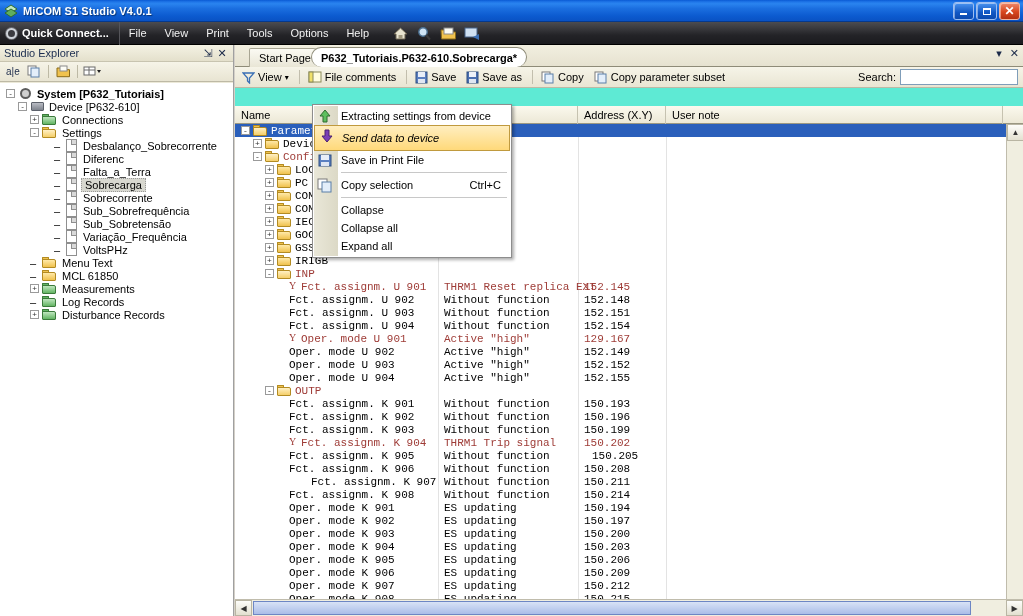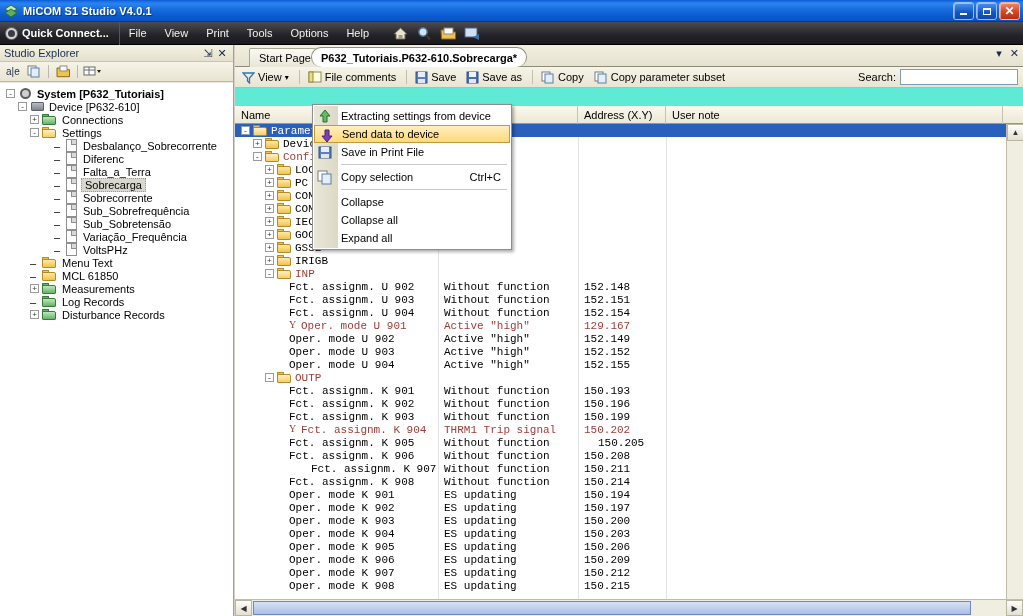--- a/index.html
+++ b/index.html
@@ -216,22 +216,23 @@
   .ctxmenu .gutter {
     position: absolute; left: 1px; top: 1px; bottom: 1px; width: 24px;
     background: linear-gradient(to right,#e9e7d8,#dcd9c6);
   }
   .ctxitem {
     position: relative; height: 18px; display: flex; align-items: center;
     padding-left: 28px; font-size: 11px; color: #000; z-index: 2;
   }
   .ctxitem.hl {
     background: linear-gradient(to bottom,#ffeec0,#ffd97a);
-    border: 1px solid #c09a3e; height: 18px; padding-left: 27px;
+    border: 1px solid #c09a3e; height: 26px; padding-left: 27px;
     margin: 0 1px;
+    font-style: italic;
   }
   .ctxitem .ci-icon { position: absolute; left: 4px; top: 2px; width: 16px; height: 15px; }
   .ctxitem .acc { margin-left: auto; padding-right: 10px; color: #000; }
   .ctxsep { height: 1px; background: #c8c8c8; margin: 3px 4px 3px 28px; }
 </style>
 </head>
 <body>
 
 <div id="app">
 
@@ -686,20 +687,30 @@
               <span style="width:3px"></span>
               <span class="folder open">
                 <span class="f-t"></span>
                 <span class="f-b"></span>
               </span>
               <span>INP</span>
             </span>
             <span class="cell-val" style="padding-left:6px"></span>
             <span class="cell-addr" style="padding-left:6px"></span>
           </div>
+          <div class="grow red">
+            <span class="cell-name" style="padding-left:42px">
+              <span class="gnub"></span>
+              <span style="width:3px"></span>
+              <span class="flagY"></span>
+              <span>Fct. assignm. U 901</span>
+            </span>
+            <span class="cell-val" style="padding-left:6px">THRM1 Reset replica EXT</span>
+            <span class="cell-addr" style="padding-left:6px">152.145</span>
+          </div>
           <div class="grow">
             <span class="cell-name" style="padding-left:42px">
               <span class="gnub"></span>
               <span style="width:3px"></span>
               <span>Fct. assignm. U 902</span>
             </span>
             <span class="cell-val" style="padding-left:6px">Without function</span>
             <span class="cell-addr" style="padding-left:6px">152.148</span>
           </div>
           <div class="grow">
@@ -807,21 +818,21 @@
             <span class="cell-val" style="padding-left:6px">THRM1 Trip signal</span>
             <span class="cell-addr" style="padding-left:6px">150.202</span>
           </div>
           <div class="grow">
             <span class="cell-name" style="padding-left:42px">
               <span class="gnub"></span>
               <span style="width:3px"></span>
               <span>Fct. assignm. K 905</span>
             </span>
             <span class="cell-val" style="padding-left:6px">Without function</span>
-            <span class="cell-addr" style="padding-left:20px">150.205</span>
+            <span class="cell-addr" style="padding-left:14px">150.205</span>
           </div>
           <div class="grow">
             <span class="cell-name" style="padding-left:42px">
               <span class="gnub"></span>
               <span style="width:3px"></span>
               <span>Fct. assignm. K 906</span>
             </span>
             <span class="cell-val" style="padding-left:6px">Without function</span>
             <span class="cell-addr" style="padding-left:6px">150.208</span>
           </div>

